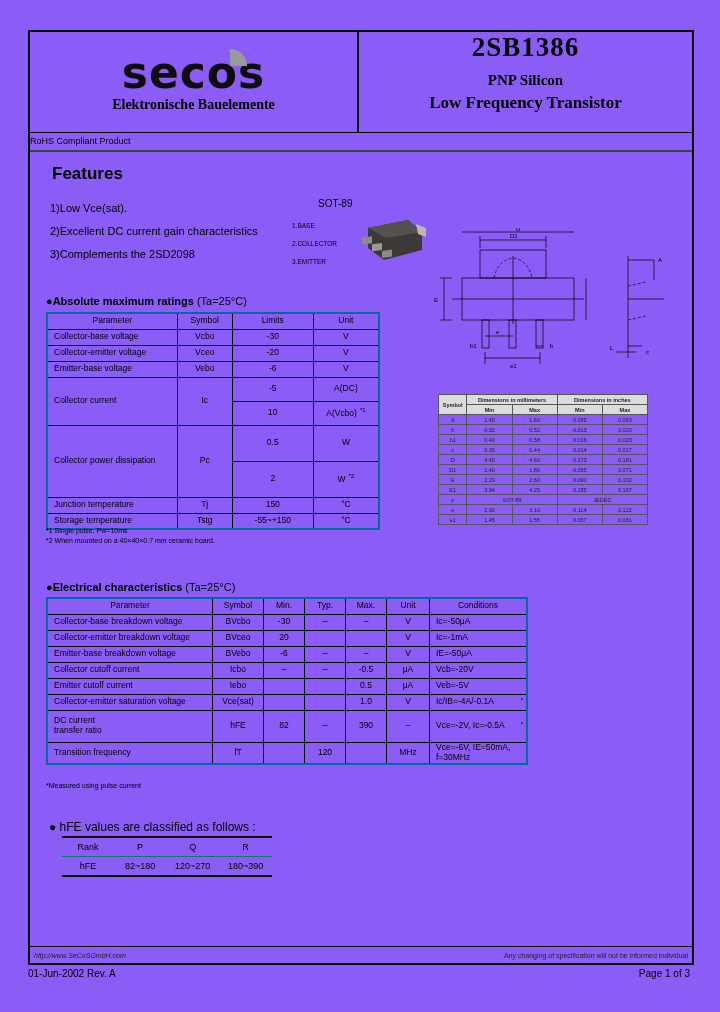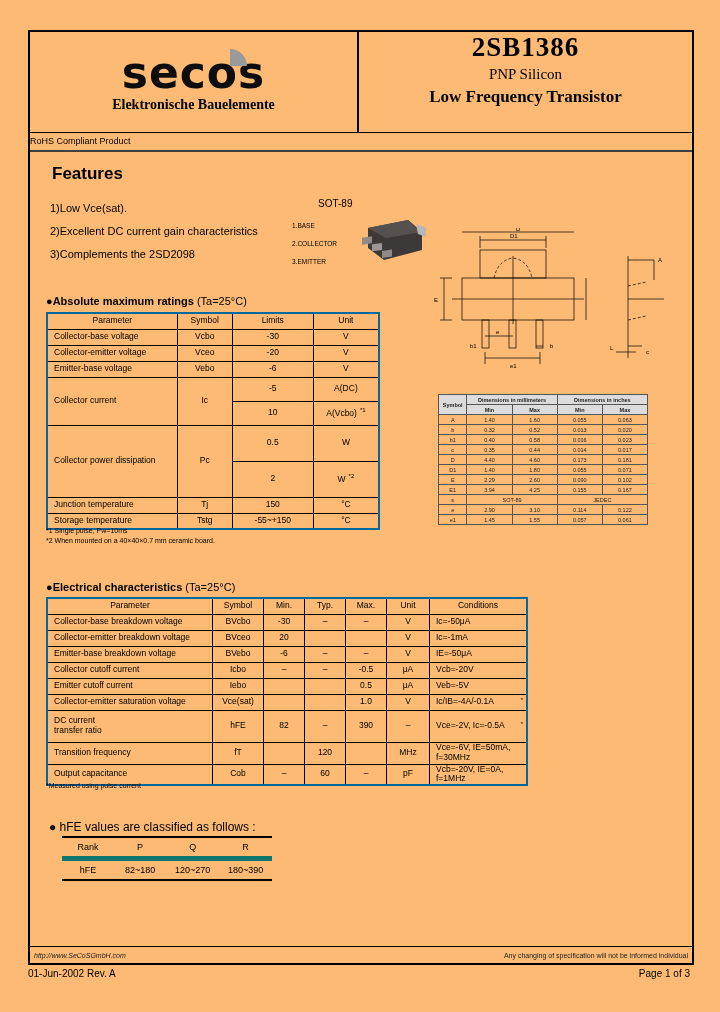--- a/index.html
+++ b/index.html
@@ -1,32 +1,32 @@
 <!DOCTYPE html>
 <html><head>
 <meta charset="utf-8">
 <style>
   html,body{margin:0;padding:0;background:#fff;}
-  .page{position:relative;width:720px;height:1012px;background:#fdba74;
+  .page{position:relative;width:720px;height:1012px;background:#8b5cf6;
         font-family:"Liberation Sans",sans-serif;color:#000;overflow:hidden;}
   .sheet{position:absolute;left:28px;top:30px;width:662px;height:931px;border:2px solid #000;}
 
   
   .hdr{display:flex;height:100px;border-bottom:1px solid #000;}
   .hdr-left{width:327px;border-right:2px solid #000;display:flex;flex-direction:column;
             align-items:center;justify-content:center;}
   .logo-wrap{position:relative;display:inline-block;line-height:1;}
   .logo-text{font-weight:900;font-size:44px;letter-spacing:1px;color:#0d0d0d;
              font-family:"DejaVu Sans",sans-serif;}
   .logo-wedge{position:absolute;left:108px;top:-2px;width:17px;height:17px;background:#9a9a9a;
               border-radius:0 17px 0 0;}
   .logo-sub{font-family:"Liberation Serif",serif;font-weight:700;font-size:14px;margin-top:2px;}
   .hdr-right{flex:1;text-align:center;font-family:"Liberation Serif",serif;padding-top:0;}
   .part-no{font-size:27px;font-weight:700;letter-spacing:1px;}
-  .part-fam{font-size:15px;font-weight:400;margin-top:3px;}
+  .part-fam{font-size:15px;font-weight:700;margin-top:9px;}
   .part-type{font-size:17px;font-weight:700;margin-top:4px;}
   .rohs{height:17px;border-bottom:2px solid #404040;text-align:left;font-size:9px;
         line-height:17px;}
 
   .abs-pos{position:absolute;}
   .features-h{font-size:17px;font-weight:700;}
   .feat-item{font-size:11px;margin-bottom:11px;white-space:nowrap;}
   .sot-label{font-size:10px;}
   .pin-label{font-size:6.5px;margin-bottom:11px;white-space:nowrap;}
 
@@ -38,21 +38,21 @@
   .t td{border:1px solid #000;font-size:8.5px;padding:0 3px;text-align:center;
         vertical-align:middle;line-height:1.15;}
   .t .l{text-align:left;padding-left:6px;}
   .t .hd{height:16px;}
   .nb{border-top:none !important;}
   .note-sup{font-size:6px;vertical-align:super;margin-left:3px;}
   .fnote{font-size:7px;line-height:10px;}
 
   
   .hfe-t{border-top:2px solid #000;border-bottom:2px solid #000;}
-  .hfe-t td{border:none;border-bottom:5px solid #0f766e;font-size:9px;height:16px;
+  .hfe-t td{border:none;border-bottom:1px solid #0f766e;font-size:9px;height:16px;
             text-align:center;width:52px;}
   .hfe-t tr:last-child td{border-bottom:none;}
 
   
   .dim-t{border:1px solid #000;}
   .dim-t td{border:1px solid #555;font-size:5.5px;padding:0 1px;text-align:center;height:9px;
             color:#222;}
   .dim-t .dh{background:#dcdcdc;font-weight:700;}
 
   .drawing line,.drawing rect,.drawing path{stroke:#000;fill:none;stroke-width:0.7;}
@@ -396,29 +396,20 @@
       </tr>
       <tr style="height:22px;">
         <td class="l">Transition frequency</td>
             <td>fT</td>
         <td></td>
             <td>120</td>
             <td></td>
         <td>MHz</td>
             <td class="l">Vce=-6V, IE=50mA, f=30MHz</td>
       </tr>
-      <tr style="height:16px;">
-        <td class="l">Output capacitance</td>
-            <td>Cob</td>
-        <td>–</td>
-            <td>60</td>
-            <td>–</td>
-        <td>pF</td>
-            <td class="l">Vcb=-20V, IE=0A, f=1MHz</td>
-      </tr>
     </tbody>
       </table>
     <div class="abs-pos fnote" style="left:16px;top:749px;">*Measured using pulse current</div>
 
     <div class="abs-pos" style="left:19px;top:788px;font-size:12px;">● hFE values are classified as follows :</div>
     <table class="hfe-t abs-pos" style="left:32px;top:804px;width:210px;">
       <tbody>
           <tr>
         <td>Rank</td>
             <td>P</td>

